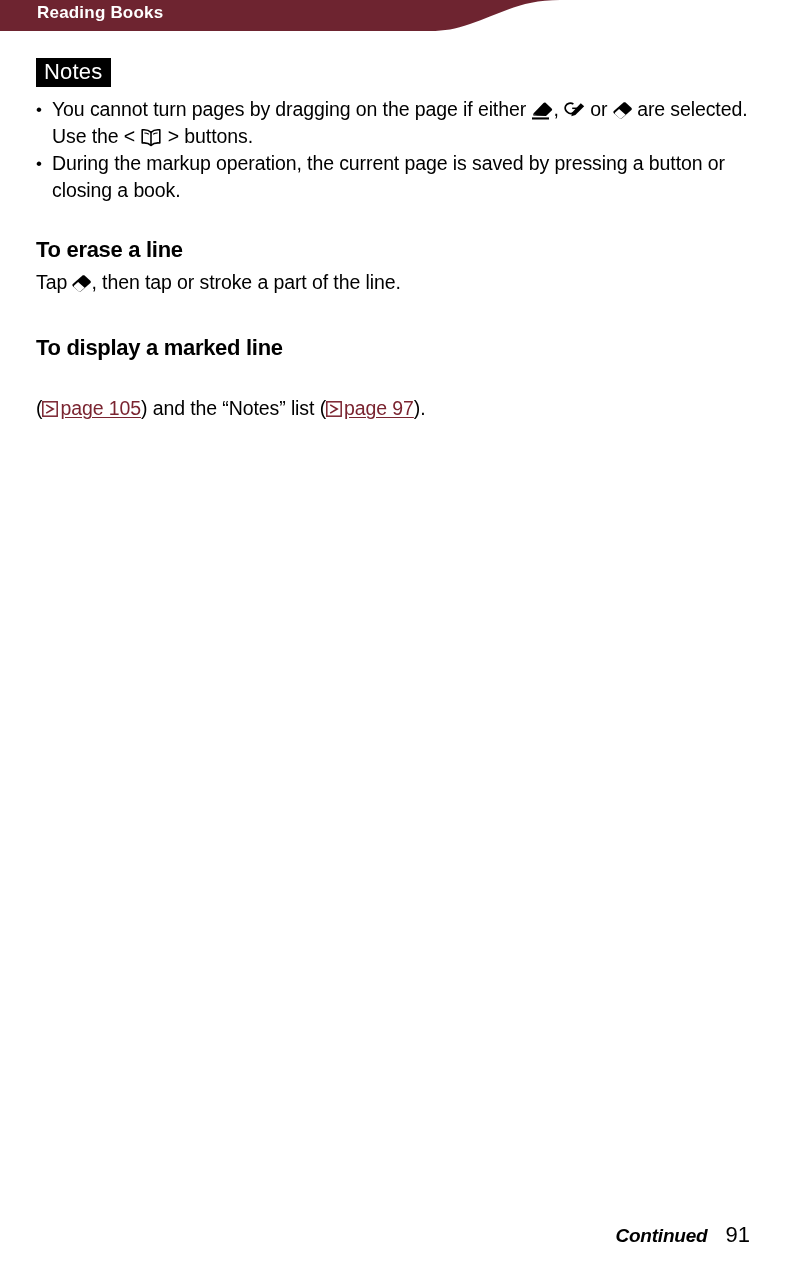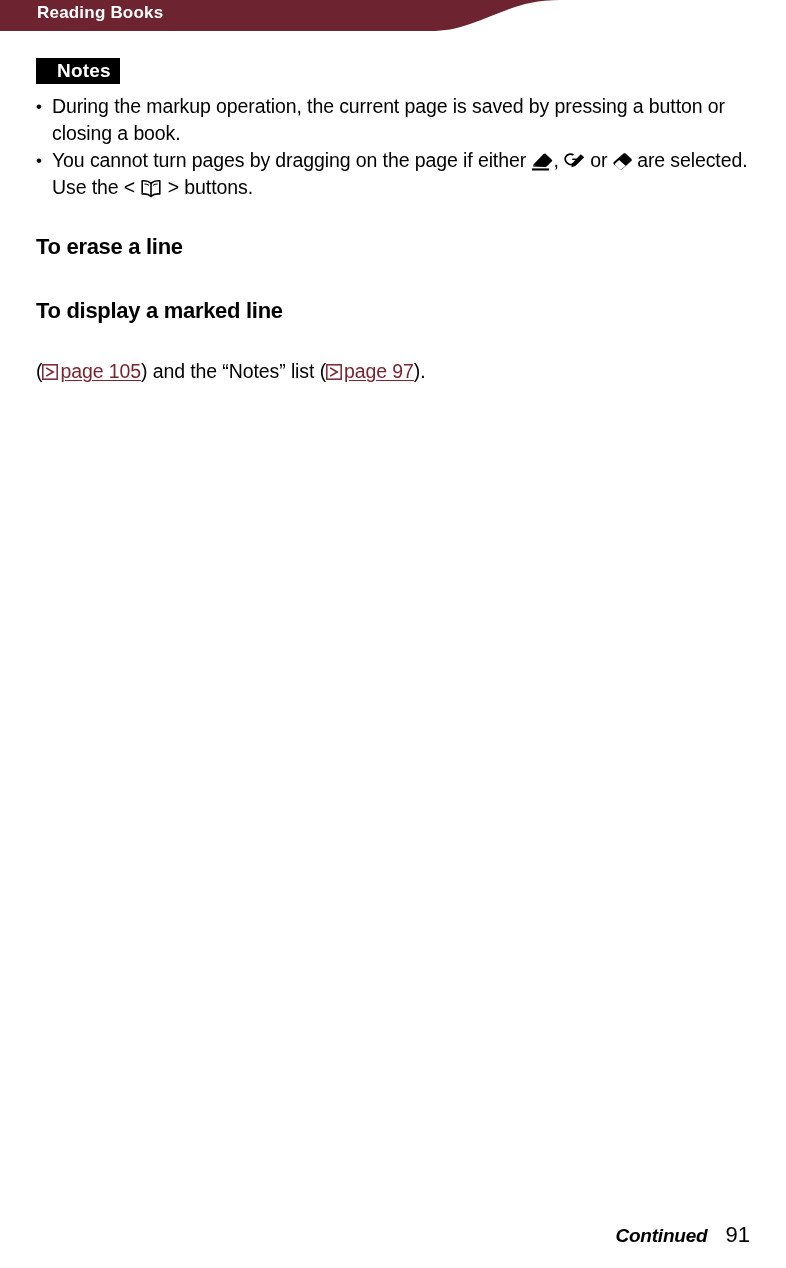--- a/index.html
+++ b/index.html
@@ -48,23 +48,23 @@
     left: 36px;
     top: 58px;
     width: 714px;
   }
 
   
   .notes-label {
     display: inline-block;
     background: #000000;
     color: #ffffff;
-    font-size: 19px;
-    font-weight: bold;
-    padding: 3px 9px 4px 21px;
+    font-size: 22px;
+    font-weight: normal;
+    padding: 3px 9px 4px 8px;
     line-height: 1;
     letter-spacing: 0.2px;
   }
 
   
   .bullet-list {
     margin: 9px 0 0 0;
     padding: 0;
     list-style: none;
   }
@@ -156,24 +156,20 @@
 
 <div class="page-body">
 
   
   <div class="notes-label">Notes</div>
 
   
   <ul class="bullet-list">
 
     <li class="bullet-item">
-      <span>During the markup operation, the current page is saved by pressing a button or closing a book.</span>
-    </li>
-
-    <li class="bullet-item">
       <span>You cannot turn pages by dragging on the page if either </span><span class="icon icon-marker">
         <svg viewBox="0 0 22 18" xmlns="http://www.w3.org/2000/svg">
           <path d="M14.6 0.8 L20.6 6.4 C21.3 7.1 21.3 8.0 20.7 8.6 L15.0 14.0 L5.6 13.7 L2.4 11.4 L12.5 0.9 C13.1 0.3 14.0 0.2 14.6 0.8 Z" fill="#000"></path>
           <path d="M2.4 11.4 L5.6 13.7 L2.2 13.6 Z" fill="#000"></path>
           <rect x="1" y="15.4" width="17" height="2.1" fill="#000"></rect>
         </svg>
       </span><span>, </span><span class="icon icon-penmark">
         <svg viewBox="0 0 21 18" xmlns="http://www.w3.org/2000/svg">
           <path d="M9.4 2.0 C6.6 0.4 3.0 1.3 1.7 3.9 C0.4 6.5 1.7 9.7 4.6 11.0 C6.3 11.8 8.1 11.7 9.5 11.0" fill="none" stroke="#000" stroke-width="1.7"></path>
           <path d="M8.2 6.3 L14.0 6.3" fill="none" stroke="#000" stroke-width="1.5"></path>
@@ -187,25 +183,37 @@
       </span><span> are selected. Use the &lt; </span><span class="icon icon-book">
         <svg viewBox="0 0 22 19" xmlns="http://www.w3.org/2000/svg">
           <path d="M11 4.3 C8.8 2.2 5.6 1.5 2.2 1.9 L2.2 15.0 C5.6 14.6 8.8 15.3 11 17.4 C13.2 15.3 16.4 14.6 19.8 15.0 L19.8 1.9 C16.4 1.5 13.2 2.2 11 4.3 Z" fill="#fff" stroke="#000" stroke-width="1.6" stroke-linejoin="round"></path>
           <path d="M11 4.3 L11 17.4" fill="none" stroke="#000" stroke-width="1.6"></path>
           <path d="M4.4 5.0 C6.1 5.0 7.6 5.4 8.8 6.2" fill="none" stroke="#000" stroke-width="1.1"></path>
           <path d="M13.2 6.2 C14.4 5.4 15.9 5.0 17.6 5.0" fill="none" stroke="#000" stroke-width="1.1"></path>
         </svg>
       </span><span> &gt; buttons.</span>
     </li>
 
+    <li class="bullet-item">
+      <span>During the markup operation, the current page is saved by pressing a button or closing a book.</span>
+    </li>
+
   </ul>
 
   
   <div class="heading-1-wrap">
     <h2 class="section-heading">To erase a line</h2>
+    <p class="body-para">
+      <span>Tap </span><span class="icon icon-eraser">
+        <svg viewBox="0 0 19 17" xmlns="http://www.w3.org/2000/svg">
+          <path d="M12.6 0.6 L18.3 5.7 C19.0 6.4 19.0 7.4 18.4 8.1 L9.0 16.3 C8.3 16.9 7.3 16.9 6.6 16.3 L0.9 11.2 C0.2 10.5 0.2 9.5 0.8 8.9 L10.2 0.7 C10.9 0.1 11.9 0.1 12.6 0.6 Z" fill="#000"></path>
+          <path d="M2.2 10.4 L6.1 6.9 L12.6 12.8 L8.6 16.3 C8.0 16.8 7.2 16.8 6.6 16.3 L2.2 12.3 C1.6 11.8 1.6 10.9 2.2 10.4 Z" fill="#fff"></path>
+        </svg>
+      </span><span>, then tap or stroke a part of the line.</span>
+    </p>
   </div>
 
   
   <div class="heading-2-wrap">
     <h2 class="section-heading">To display a marked line</h2>
     <p class="body-para">
       <br>
       <span>(</span><a class="page-link" href="#"><span class="icon icon-pageref">
           <svg viewBox="0 0 16 16" xmlns="http://www.w3.org/2000/svg">
             <rect x="0.8" y="0.8" width="14.4" height="14.4" fill="#fff" stroke="#7A2430" stroke-width="1.5"></rect>

